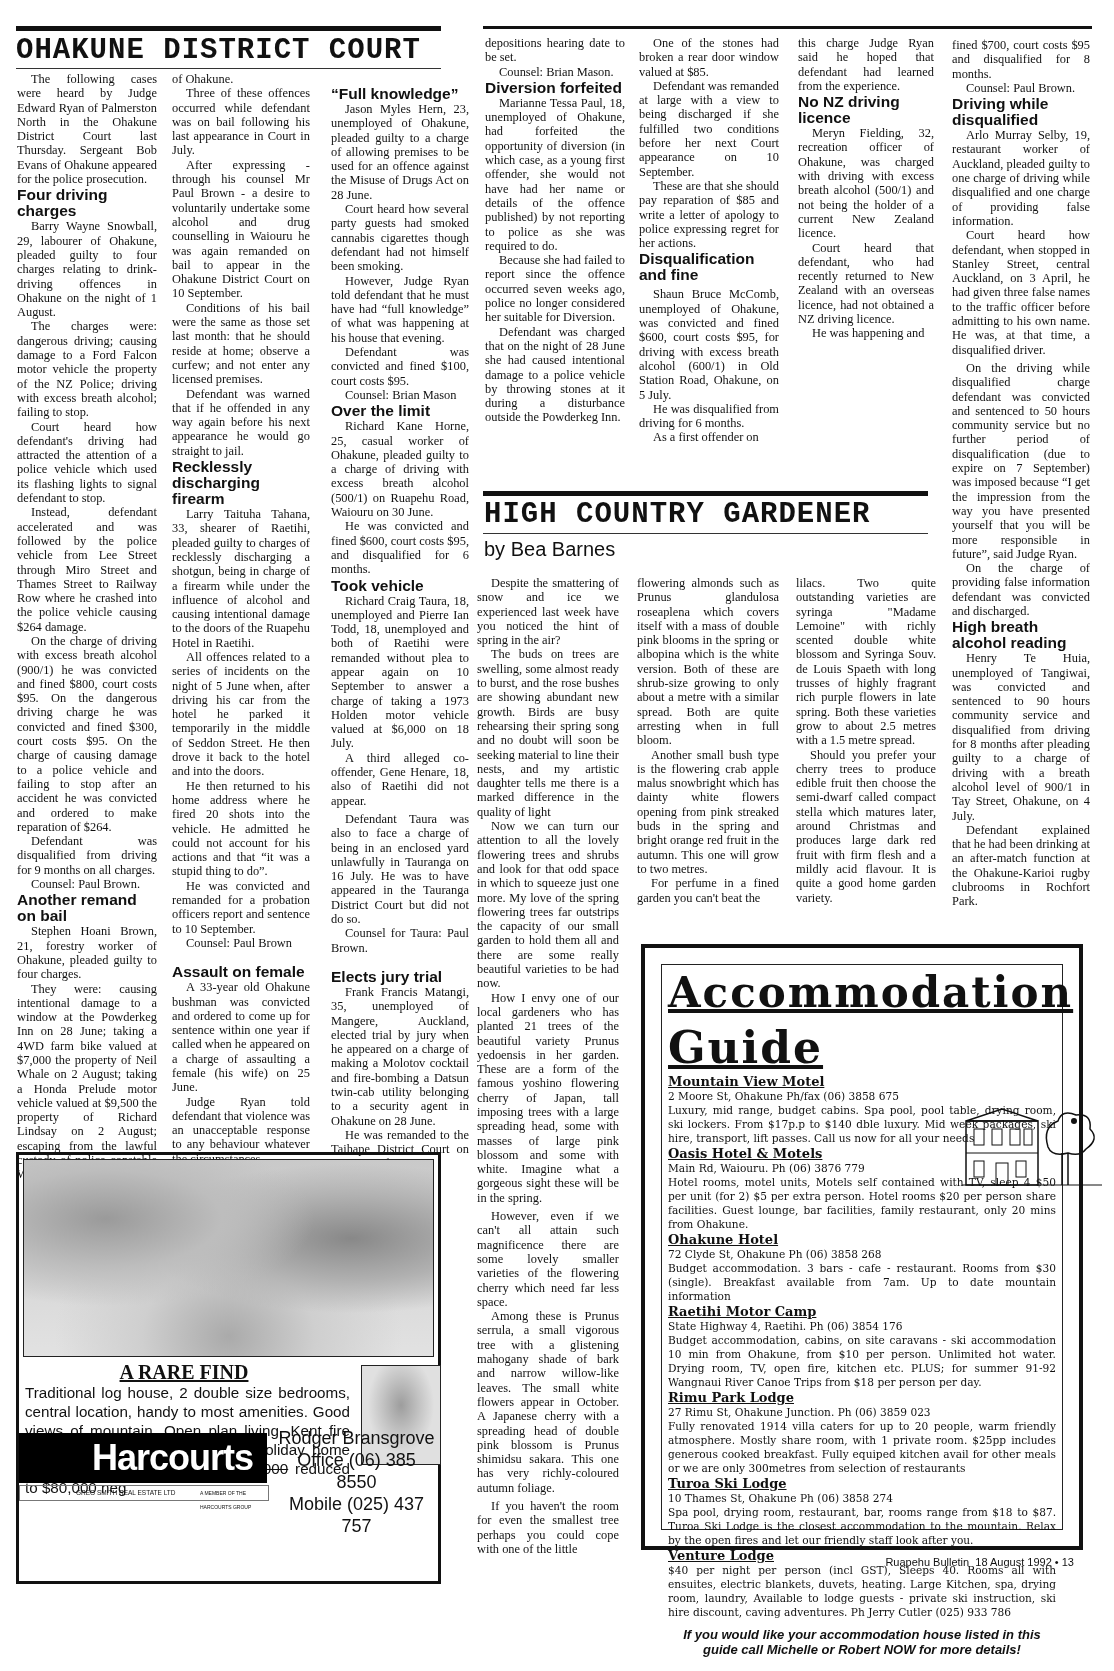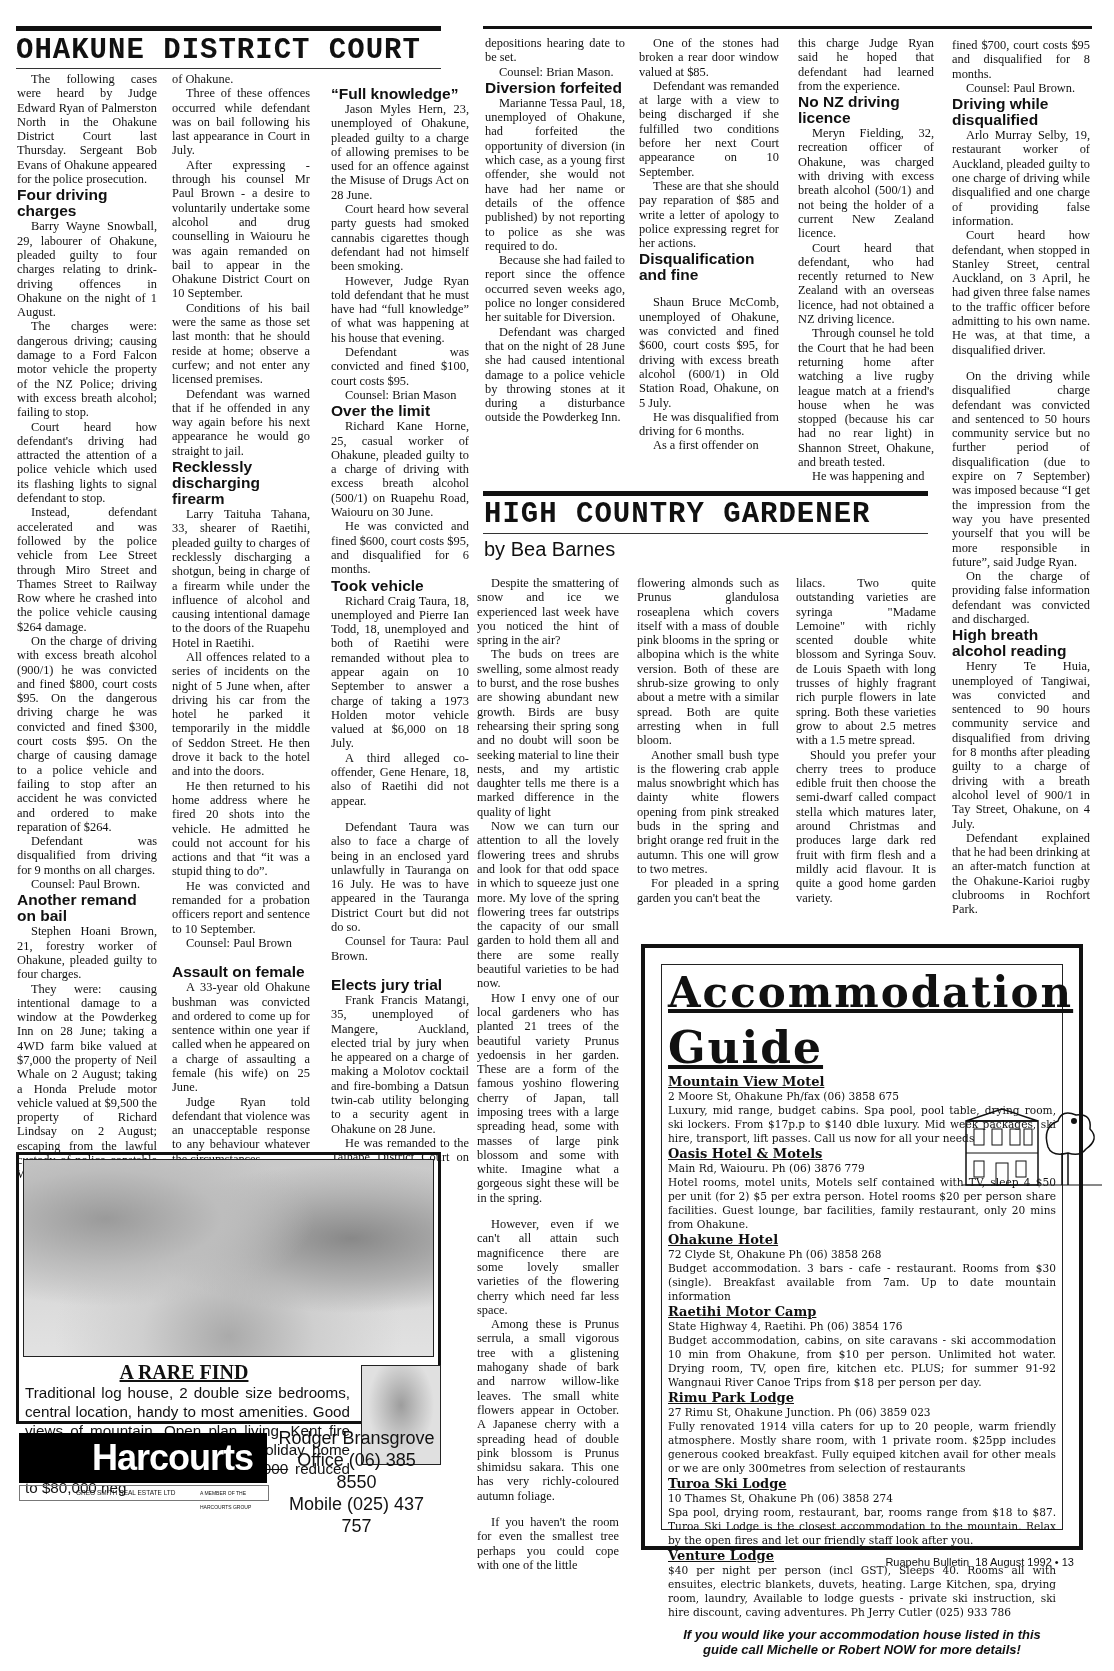--- a/index.html
+++ b/index.html
@@ -1,35 +1,35 @@
 <!DOCTYPE html>
 <html><head>
 <meta charset="utf-8">
 <style>
   html,body{margin:0;padding:0;background:#fff;}
   body{width:1114px;height:1671px;position:relative;overflow:hidden;font-family:"Liberation Serif",serif;color:#111;}
   .col{position:absolute;font-size:12.4px;line-height:14.3px;text-align:justify;}
   .col p{margin:0;text-indent:14px;}
   .col h3{font-family:"Liberation Sans",sans-serif;font-weight:bold;font-size:15.5px;line-height:16px;margin:1px 0 0 0;text-align:left;}
   .col h3.sp{margin-top:14px;}
-  .col p.sp{margin-top:12px;}
+  .col p.sp{margin-top:4px;}
   .rule-thick{position:absolute;height:5px;background:#111;}
   .rule-thin{position:absolute;height:1px;background:#333;}
   .masthead{position:absolute;font-family:"Liberation Mono",monospace;font-weight:bold;letter-spacing:1px;white-space:nowrap;}
   .byline{position:absolute;font-family:"Liberation Sans",sans-serif;font-size:20px;}
   
   .acc{position:absolute;left:641px;top:944px;width:442px;height:606px;border:4px solid #111;box-sizing:border-box;padding:16px;}
   .acc-inner{border:1px solid #222;height:100%;box-sizing:border-box;padding:4px 6px;position:relative;font-family:"DejaVu Serif",serif;font-size:10.6px;line-height:14px;}
   .acc-title{font-family:"DejaVu Serif",serif;font-weight:bold;font-size:42px;letter-spacing:2px;line-height:48px;text-decoration:underline;text-decoration-thickness:4px;}
   .acc-title2{font-family:"DejaVu Serif",serif;font-weight:bold;font-size:44px;letter-spacing:2px;line-height:50px;text-decoration:underline;text-decoration-thickness:4px;margin-top:6px;}
   .acc-name{font-weight:bold;text-decoration:underline;font-size:13px;line-height:15px;margin-top:1px;}
   .acc-foot{font-family:"Liberation Sans",sans-serif;font-weight:bold;font-style:italic;font-size:13px;line-height:15px;text-align:center;margin-top:8px;}
   .house{position:absolute;left:300px;top:142px;width:140px;height:82px;}
   
-  .re{position:absolute;left:16px;top:1152px;width:425px;height:272px;border:3px solid #111;box-sizing:border-box;}
+  .re{position:absolute;left:16px;top:1152px;width:425px;height:432px;border:3px solid #111;box-sizing:border-box;}
   .photo{position:absolute;left:4px;top:4px;right:4px;height:196px;border:1px solid #222;background:
     radial-gradient(ellipse at 20% 30%,#9a9a9a 0,#bdbdbd 25%,transparent 45%),
     radial-gradient(ellipse at 80% 40%,#888 0,#b0b0b0 25%,transparent 45%),
     radial-gradient(ellipse at 50% 90%,#aaa 0,#cfcfcf 30%,transparent 60%),
     linear-gradient(#c9c9c9,#e2e2e2);}
   .re-title{position:absolute;left:0;width:330px;top:206px;text-align:center;font-family:"Liberation Serif",serif;font-weight:bold;font-size:20px;text-decoration:underline;}
   .re-body{position:absolute;left:6px;top:228px;width:325px;font-family:"Liberation Sans",sans-serif;font-size:15.2px;line-height:19px;text-align:justify;}
   .agent-photo{position:absolute;left:342px;top:210px;width:78px;height:98px;border:1px solid #222;background:radial-gradient(ellipse at 50% 40%,#9d9d9d 0,#c5c5c5 35%,#e0e0e0 60%),#ddd;}
   .logo{position:absolute;left:0px;top:278px;width:248px;height:50px;background:#000;color:#fff;font-family:"Liberation Sans",sans-serif;font-weight:bold;font-size:36px;line-height:50px;text-align:right;padding-right:14px;box-sizing:border-box;letter-spacing:-1px;transform-origin:left;}
   .logo-sub{position:absolute;left:0;top:330px;width:248px;height:14px;border:1px solid #777;font-family:"Liberation Sans",sans-serif;font-size:6.5px;line-height:14px;}
@@ -110,21 +110,20 @@
     <h3>Disqualification and fine</h3>
     <p class="sp">Shaun Bruce McComb, unemployed of Ohakune, was convicted and fined $600, court costs $95, for driving with excess breath alcohol (600/1) in Old Station Road, Ohakune, on 5 July.</p>
     <p>He was disqualified from driving for 6 months.</p>
     <p>As a first offender on</p>
   </div>
 <div class="col" style="left:798px;top:36px;width:136px;">
     <p style="text-indent: 0px;">this charge Judge Ryan said he hoped that defendant had learned from the experience.</p>
     <h3>No NZ driving licence</h3>
     <p>Meryn Fielding, 32, recreation officer of Ohakune, was charged with driving with excess breath alcohol (500/1) and not being the holder of a current New Zealand licence.</p>
     <p>Court heard that defendant, who had recently returned to New Zealand with an overseas licence, had not obtained a NZ driving licence.</p>
-    <p>Through counsel he told the Court that he had been returning home after watching a live rugby league match at a friend's house when he was stopped (because his car had no rear light) in Shannon Street, Ohakune, and breath tested.</p>
     <p>He was happening and</p>
   </div>
 <div class="col" style="left:952px;top:38px;width:138px;">
     <p style="text-indent: 0px;">fined $700, court costs $95 and disqualified for 8 months.</p>
     <p>Counsel: Paul Brown.</p>
     <h3>Driving while disqualified</h3>
     <p>Arlo Murray Selby, 19, restaurant worker of Auckland, pleaded guilty to one charge of driving while disqualified and one charge of providing false information.</p>
     <p>Court heard how defendant, when stopped in Stanley Street, central Auckland, on 3 April, he had given three false names to the traffic officer before admitting to his own name. He was, at that time, a disqualified driver.</p>
     <p class="sp">On the driving while disqualified charge defendant was convicted and sentenced to 50 hours community service but no further period of disqualification (due to expire on 7 September) was imposed because “I get the impression from the way you have presented yourself that you will be more responsible in future”, said Judge Ryan.</p>
     <p>On the charge of providing false information defendant was convicted and discharged.</p>
@@ -143,21 +142,21 @@
     <p>The buds on trees are swelling, some almost ready to burst, and the rose bushes are showing abundant new growth. Birds are busy rehearsing their spring song and no doubt will soon be seeking material to line their nests, and my artistic daughter tells me there is a marked difference in the quality of light</p>
     <p>Now we can turn our attention to all the lovely flowering trees and shrubs and look for that odd space in which to squeeze just one more. My love of the spring flowering trees far outstrips the capacity of our small garden to hold them all and there are some really beautiful varieties to be had now.</p>
     <p>How I envy one of our local gardeners who has planted 21 trees of the beautiful variety Prunus yedoensis in her garden. These are a form of the famous yoshino flowering cherry of Japan, tall imposing trees with a large spreading head, some with masses of large pink blossom and some with white. Imagine what a gorgeous sight these will be in the spring.</p>
     <p class="sp">However, even if we can't all attain such magnificence there are some lovely smaller varieties of the flowering cherry which need far less space.</p>
     <p>Among these is Prunus serrula, a small vigorous tree with a glistening mahogany shade of bark and narrow willow-like leaves. The small white flowers appear in October. A Japanese cherry with a spreading head of double pink blossom is Prunus shimidsu sakara. This one has very richly-coloured autumn foliage.</p>
     <p class="sp">If you haven't the room for even the smallest tree perhaps you could cope with one of the little</p>
   </div>
 <div class="col" style="left:637px;top:576px;width:142px;">
     <p style="text-indent: 0px;">flowering almonds such as Prunus glandulosa roseaplena which covers itself with a mass of double pink blooms in the spring or albopina which is the white version. Both of these are shrub-size growing to only about a metre with a similar spread. Both are quite arresting when in full bloom.</p>
     <p>Another small bush type is the flowering crab apple malus snowbright which has dainty white flowers opening from pink streaked buds in the spring and bright orange red fruit in the autumn. This one will grow to two metres.</p>
-    <p>For pleaded in a spring garden you can't beat the</p>
+    <p>For perfume in a fined garden you can't beat the</p>
   </div>
 <div class="col" style="left:796px;top:576px;width:140px;">
     <p style="text-indent: 0px;">lilacs. Two quite outstanding varieties are syringa "Madame Lemoine" with richly scented double white blossom and Syringa Souv. de Louis Spaeth with long trusses of highly fragrant rich purple flowers in late spring. Both these varieties grow to about 2.5 metres with a 1.5 metre spread.</p>
     <p>Should you prefer your cherry trees to produce edible fruit then choose the semi-dwarf called compact stella which matures later, around Christmas and produces large dark red fruit with firm flesh and a mildly acid flavour. It is quite a good home garden variety.</p>
   </div>
 
 <div class="acc">
   <div class="acc-inner">
     <div class="acc-title">Accommodation</div>
     <div class="acc-title2">Guide</div>

